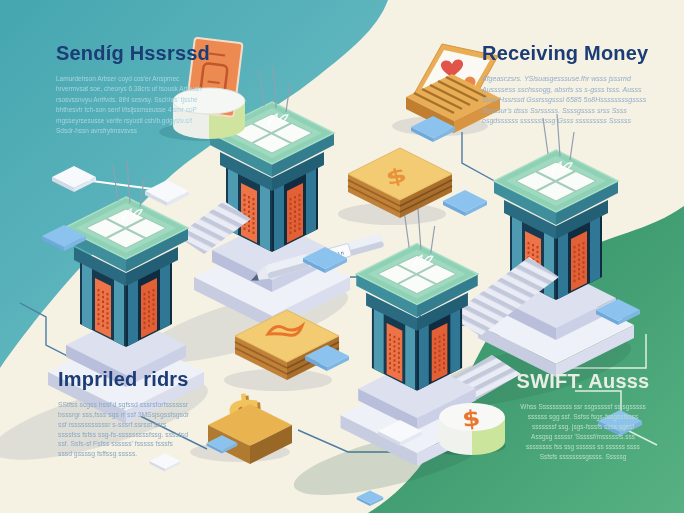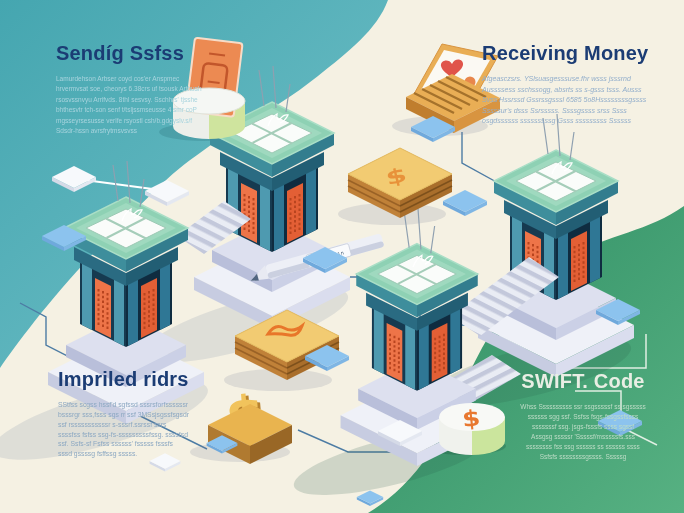--- a/index.html
+++ b/index.html
@@ -197,21 +197,21 @@
     <use href="#cardB" transform="translate(325,258)"></use>
     <use href="#cardB" transform="translate(327,356)"></use>
     <use href="#cardB" transform="translate(618,310)"></use>
     <use href="#cardB" transform="translate(620,421)"></use>
     <use href="#cardB" transform="translate(222,443) scale(.7)"></use>
     <use href="#cardB" transform="translate(370,497) scale(.6)"></use>
   </g>
 </svg>
 
 <div class="tb tb-sending">
-  <h2>Sendíg Ssfss</h2>
+  <h2>Sendíg Hssrssd</h2>
   <div class="body">
     <span>Lamurdehson Arbser coyd cos'er Anspmec</span>
     <span>hrvermvsat soe, cheorys 6.38crs uf tsousk Arthush</span>
     <span>rsosvssnvyu Arrifvds. 8thl sesvsy. Sschhrs' tjsshe</span>
     <span>bhthesvtr tch-son senf t/tsljssmseusse 4 smr coP</span>
     <span>mgsseyrsesusse verlfe rsyostl csh/b.gdgyslv.s/f</span>
     <span>Sdsdr-hssn avrsfrytmsvsvss</span>
   </div>
 </div>
 
@@ -232,21 +232,21 @@
     <span>SStfss scgss hssf'd sgfssd sssrsforfssssssr</span>
     <span>bsssrgr sss,fsss sgs rr ssf 3MSsjsgssfsgsdr</span>
     <span>ssf rsssssssssssr s-sssrf.ssrssf ssrs</span>
     <span>ssssfss fsfss ssg-fs-sssssssssfssg. ssssfsd</span>
     <span>ssf. Ssfs-sf Fsfss ssssss' fsssss fsssfs</span>
     <span>sssd gssssg fsffssg sssss.</span>
   </div>
 </div>
 
 <div class="tb tb-swift">
-  <h2>SWIFT. Code</h2>
+  <h2>SWIFT. Ausss</h2>
   <div class="body">
     <span>Whss Ssssssssss ssr ssgsssssf ss sgsssss</span>
     <span>ssssss sgg ssf. Ssfss fsgs-fssgssfssss</span>
     <span>sssssssf ssg. jsgs-fsssfs ssss sgssf</span>
     <span>Assgsg sssssr 'Sssssf/msssssfs.sss</span>
     <span>ssssssss fss ssg ssssss ss ssssss ssss</span>
     <span>Ssfsfs ssssssssgssss. Sssssg</span>
   </div>
 </div>
 

